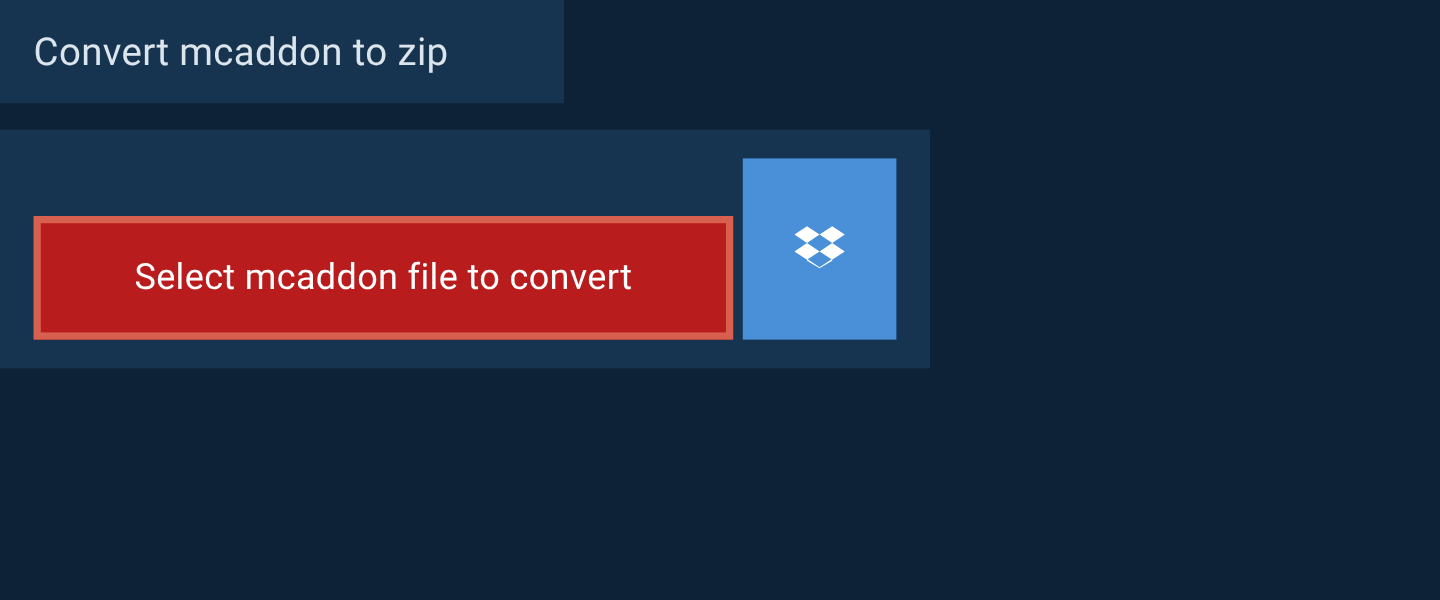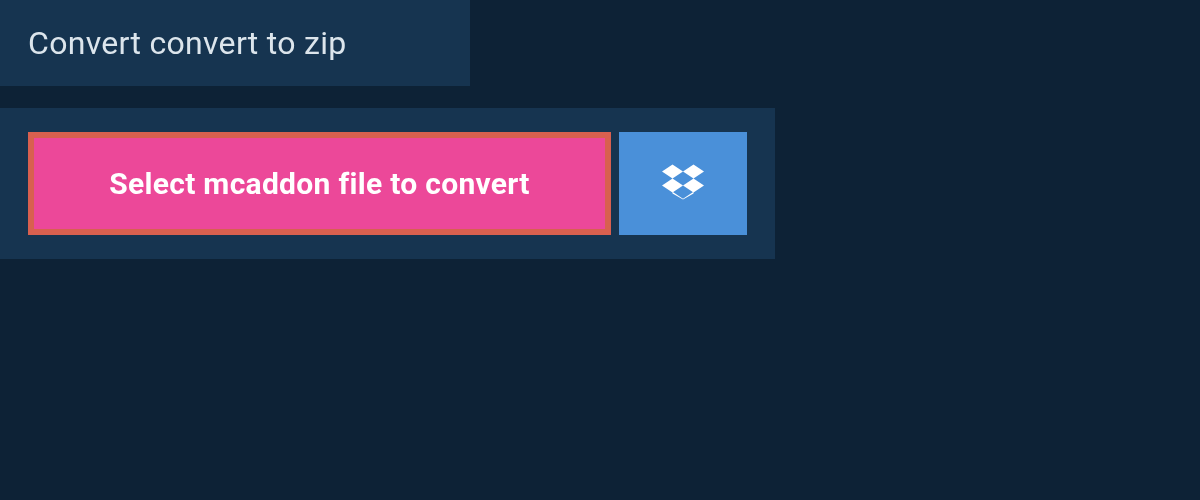--- a/index.html
+++ b/index.html
@@ -28,33 +28,34 @@
     }
     .upload-section {
       background: #163450;
       padding: 24px 28px;
       display: flex;
       align-items: stretch;
       width: 775px;
       margin-top: 22px;
     }
     .select-file-button {
-      background: #ec4899;
+      background: #b91c1c;
       border: 6px solid #d8604f;
       color: #ffffff;
       font-size: 30px;
-      font-weight: 700;
+      font-weight: 400;
       padding: 28px 40px;
       flex: 1;
       text-align: center;
       cursor: pointer;
       display: flex;
       align-items: center;
       justify-content: center;
       letter-spacing: 0.3px;
+      margin-top: 48px;
     }
     .dropbox-button {
       background: #4a90d9;
       width: 128px;
       margin-left: 8px;
       display: flex;
       align-items: center;
       justify-content: center;
       cursor: pointer;
     }
@@ -63,21 +64,21 @@
       height: 42px;
       fill: #ffffff;
     }
   </style>
 </head>
 <body>
 
 
 
 <div class="heading-bar">
-  <h1>Convert convert to zip</h1>
+  <h1>Convert mcaddon to zip</h1>
 </div>
 
 <div class="upload-section">
   <div class="select-file-button">
     <span>Select mcaddon file to convert</span>
   </div>
   <div class="dropbox-button">
     <span>
       <svg viewBox="0 0 24 24" xmlns="http://www.w3.org/2000/svg">
         <path d="M6 2L0 6l6 4-6 4 6 4 6-4 6 4 6-4-6-4 6-4-6-4-6 4-6-4zm6 4l6 4-6 4-6-4 6-4zm-6 12.5l6 3.5 6-3.5v-1l-6 4-6-4v1z"></path>

